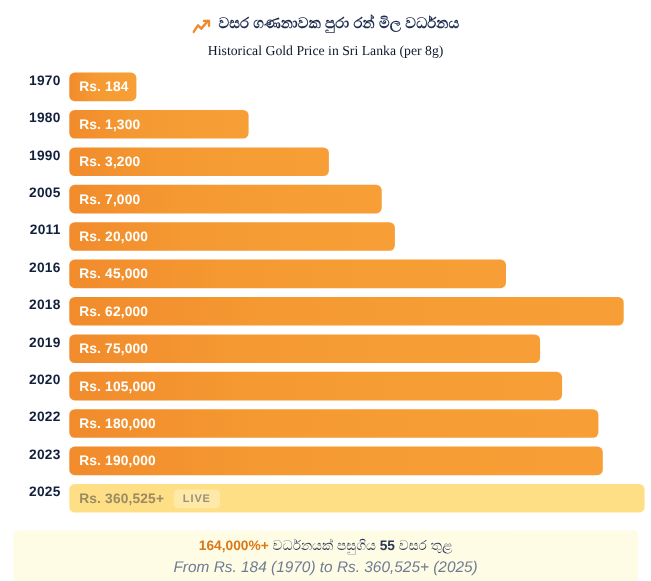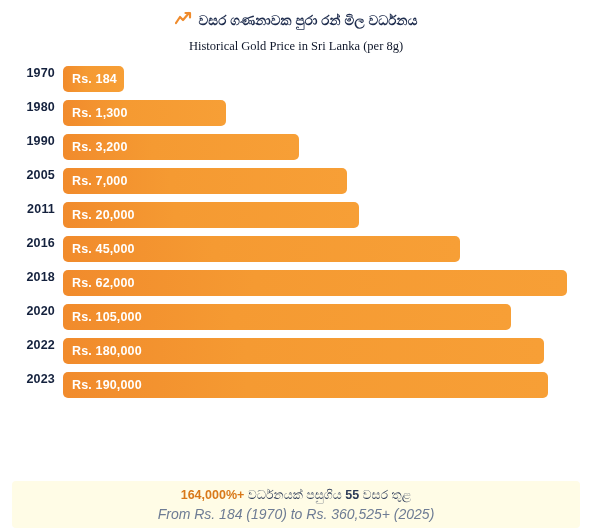--- a/index.html
+++ b/index.html
@@ -8,21 +8,21 @@
     background:#ffffff;
     font-family:"Liberation Sans","DejaVu Sans",sans-serif;
     overflow:hidden;
     position:relative;
   }
   .wrap{width:592px;height:528px;display:flex;flex-direction:column;}
 
   
   .header{padding-top:11px;text-align:center;}
   .title-row{
-    display:flex;align-items:flex-start;justify-content:center;gap:7px;
+    display:flex;align-items:flex-end;justify-content:center;gap:7px;
     height:20px;
   }
   .trend-icon{display:block;width:17px;height:14px;}
   .title{
     font-size:13.5px;
     font-weight:700;
     color:#1f2d4e;
     letter-spacing:.1px;
     line-height:20px;
     white-space:nowrap;
@@ -200,40 +200,57 @@
       </div>
       <div class="row">
         <div class="year">2018</div>
         <div class="bar-area">
           <div class="bar" style="width: 504px;">
             <span class="bar-label">Rs. 62,000</span>
           </div>
         </div>
       </div>
       <div class="row">
+        <div class="year">2019</div>
+        <div class="bar-area">
+          <div class="bar" style="width: 428px;">
+            <span class="bar-label">Rs. 75,000</span>
+          </div>
+        </div>
+      </div>
+      <div class="row">
         <div class="year">2020</div>
         <div class="bar-area">
           <div class="bar" style="width: 448px;">
             <span class="bar-label">Rs. 105,000</span>
           </div>
         </div>
       </div>
       <div class="row">
         <div class="year">2022</div>
         <div class="bar-area">
           <div class="bar" style="width: 481px;">
             <span class="bar-label">Rs. 180,000</span>
           </div>
         </div>
       </div>
       <div class="row">
         <div class="year">2023</div>
         <div class="bar-area">
           <div class="bar" style="width: 485px;">
             <span class="bar-label">Rs. 190,000</span>
+          </div>
+        </div>
+      </div>
+      <div class="row live">
+        <div class="year">2025</div>
+        <div class="bar-area">
+          <div class="bar" style="width: 523px;">
+            <span class="bar-label">Rs. 360,525+</span>
+            <span class="live-badge">LIVE</span>
           </div>
         </div>
       </div>
     </div>
 
   <div class="footer">
     <div class="footer-main">
       <span class="pct">164,000%+</span><span class="si"> වර්ධනයක් පසුගිය </span><span class="num55">55</span><span class="si"> වසර තුළ</span>
     </div>
     <div class="footer-sub">From Rs. 184 (1970) to Rs. 360,525+ (2025)</div>

